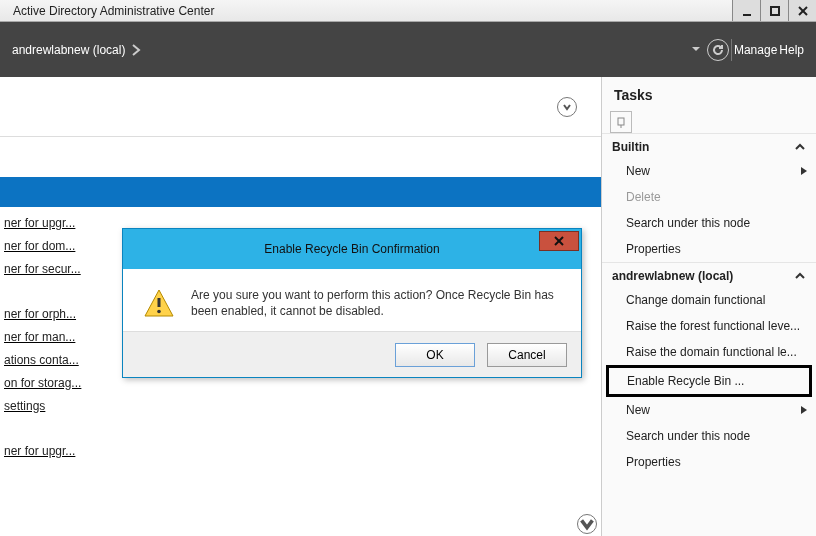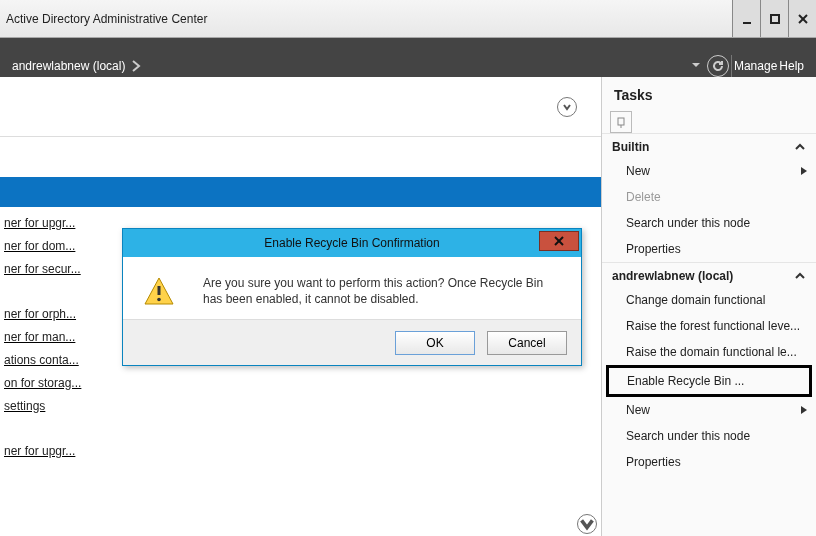--- a/index.html
+++ b/index.html
@@ -1,18 +1,18 @@
 <!DOCTYPE html>
 <html><head>
 <meta charset="utf-8">
 <style>
 *{box-sizing:border-box;margin:0;padding:0;font-family:"Segoe UI",Tahoma,sans-serif;font-size:12px;}
 body{width:816px;height:536px;overflow:hidden;position:relative;background:#fff;}
 
-.titlebar{height:38px;background:linear-gradient(#f5f5f5,#e8e8e8);border-bottom:1px solid #a8a8a8;display:flex;align-items:center;padding-left:6px;}
+.titlebar{height:22px;background:linear-gradient(#f5f5f5,#e8e8e8);border-bottom:1px solid #a8a8a8;display:flex;align-items:center;padding-left:13px;}
 .titlebar .title{flex:1;font-size:12px;color:#222;}
 .winbtns{display:flex;height:100%;}
 .winbtn{width:28px;border-left:1px solid #888;display:flex;align-items:center;justify-content:center;background:#ddd;}
 .winbtn svg{width:12px;height:12px;stroke:#222;stroke-width:2;}
 
 .header{height:55px;background:#444;color:#fff;display:flex;align-items:center;padding:0 12px;}
 .header .left{font-size:20px;font-weight:300;display:flex;align-items:center;gap:6px;}
 .header .right{margin-left:auto;display:flex;align-items:center;gap:2px;font-size:13px;}
 .iconcircle{width:22px;height:22px;border:1.5px solid #ccc;border-radius:50%;display:flex;align-items:center;justify-content:center;margin-left:4px;}
 .iconcircle svg{width:12px;height:12px;stroke:#ccc;fill:none;stroke-width:2;}
@@ -42,25 +42,25 @@
 .section{padding:6px 10px 4px;font-weight:600;color:#222;display:flex;align-items:center;border-top:1px solid #e5e5e5;gap:20px;}
 .section .sp{flex:1;}
 .section svg{width:12px;height:12px;stroke:#333;fill:none;stroke-width:2;}
 .task{padding:6px 8px 6px 24px;color:#222;display:flex;align-items:center;white-space:nowrap;overflow:hidden;text-overflow:ellipsis;}
 .task.disabled{color:#999;}
 .task .sp{flex:1;}
 .task .sub svg{width:8px;height:8px;fill:#333;}
 .task.highlight{border:3px solid #000;margin:0 4px;padding-left:18px;}
 
 .dialog{position:absolute;left:122px;top:228px;width:460px;border:1px solid #0a84bf;box-shadow:2px 2px 6px rgba(0,0,0,.25);background:#fff;z-index:50;}
-.dlg-title{height:28px;background:#2db2e6;color:#111;display:flex;align-items:center;justify-content:center;font-size:12px;position:relative;}
+.dlg-title{height:40px;background:#2db2e6;color:#111;display:flex;align-items:center;justify-content:center;font-size:12px;position:relative;}
 .dlg-title .ttext{flex:1;text-align:center;font-weight:400;}
 .dlg-close{position:absolute;right:2px;top:2px;width:40px;height:20px;background:#c9513e;border:1px solid #7a2f23;display:flex;align-items:center;justify-content:center;}
 .dlg-close svg{width:10px;height:10px;stroke:#111;stroke-width:2;}
-.dlg-body{padding:18px 20px 12px 20px;display:flex;gap:28px;background:#fff;}
+.dlg-body{padding:18px 20px 12px 20px;display:flex;gap:16px;background:#fff;}
 .warnicon{width:32px;height:32px;flex:0 0 32px;}
 .dlg-msg{color:#333;line-height:1.35;}
 .dlg-foot{height:46px;background:#efefef;display:flex;align-items:center;justify-content:flex-end;gap:12px;padding-right:14px;border-top:1px solid #ddd;}
 .btn{min-width:80px;height:24px;border:1px solid #999;background:linear-gradient(#fff,#e8e8e8);display:flex;align-items:center;justify-content:center;font-size:12px;}
 .btn.primary{border:1px solid #6aa0d8;}
 </style>
 </head>
 <body>
 
 <div class="titlebar">

